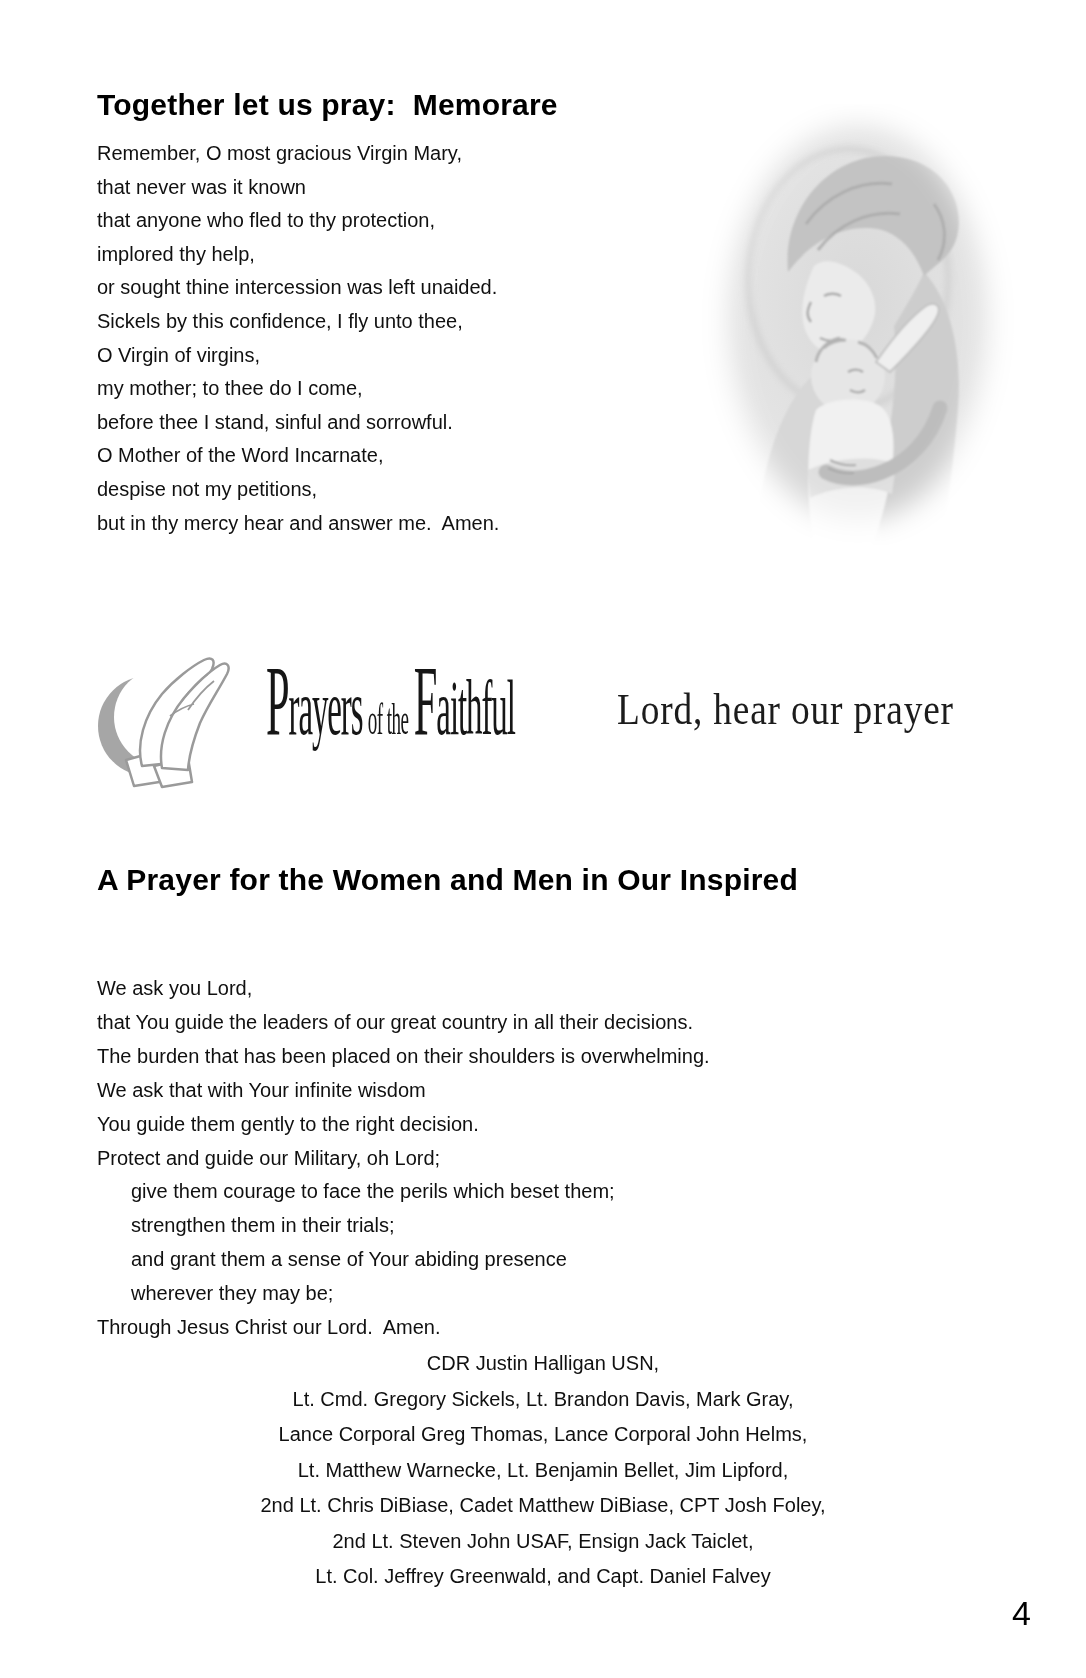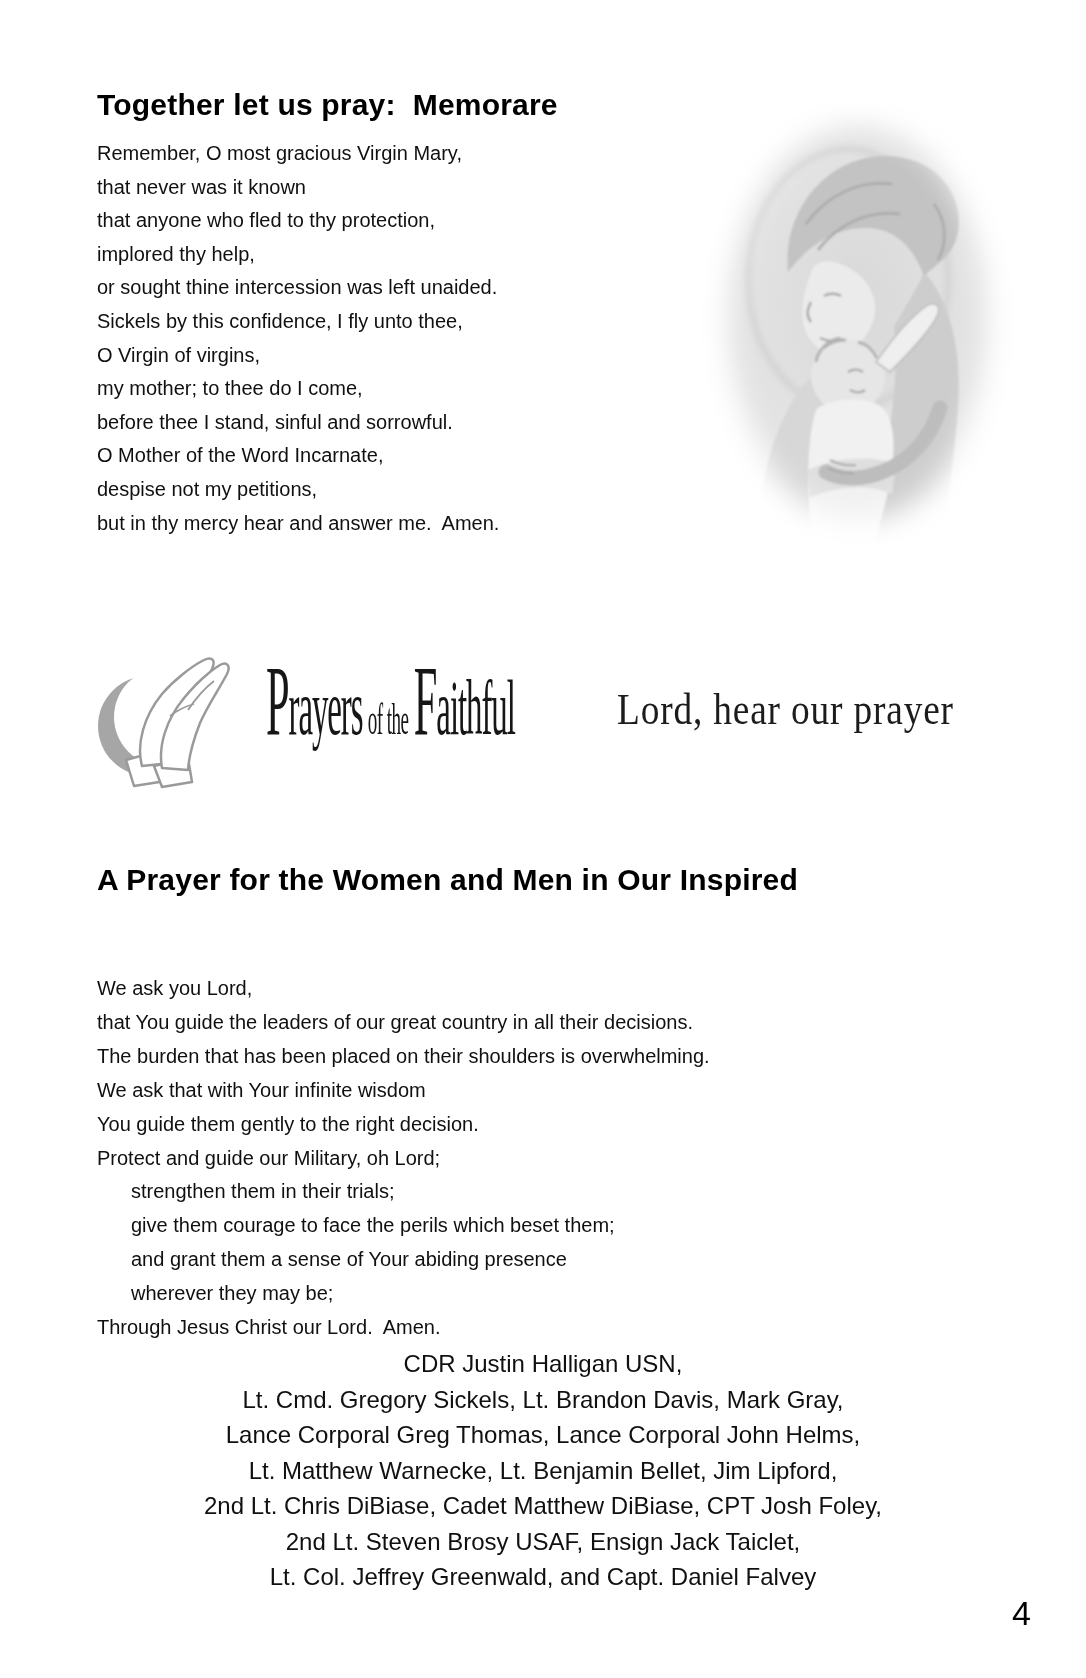--- a/index.html
+++ b/index.html
@@ -19,21 +19,21 @@
   
   .prayer-lines .pline {
     font-size:20px; line-height:33.6px; color:#101010;
     white-space:pre-wrap;
   }
   .military-lines .pline { line-height:33.9px; }
   .pline.indent { padding-left:34px; }
 
   
   .names-list { width:1086px; text-align:center; }
-  .names-list .pline { font-size:24px; line-height:35.5px; color:#101010; white-space:pre-wrap; }
+  .names-list .pline { font-size:20px; line-height:35.5px; color:#101010; white-space:pre-wrap; }
 
   
   .pof-title {
     left:266px; top:644px;
     font-family:"Liberation Serif", serif; color:#161616;
     white-space:nowrap;
     transform:scale(0.53,1.25); transform-origin:0 0;
   }
   .pof-title .cap { font-size:80px; letter-spacing:-2px; }
   .pof-title .low { font-size:62px; letter-spacing:-2px; }
@@ -154,33 +154,33 @@
   <div class="abs section-heading" style="left:97px; top:863px;">A Prayer for the Women and Men in Our Inspired</div>
 
   <div class="abs prayer-lines military-lines" style="left:97px; top:972px;">
 
   <div class="pline">We ask you Lord,</div>
       <div class="pline">that You guide the leaders of our great country in all their decisions.</div>
       <div class="pline">The burden that has been placed on their shoulders is overwhelming.</div>
       <div class="pline">We ask that with Your infinite wisdom</div>
       <div class="pline">You guide them gently to the right decision.</div>
       <div class="pline">Protect and guide our Military, oh Lord;</div>
+      <div class="pline indent">give them courage to face the perils which beset them;</div>
       <div class="pline indent">strengthen them in their trials;</div>
-      <div class="pline indent">give them courage to face the perils which beset them;</div>
       <div class="pline indent">and grant them a sense of Your abiding presence</div>
       <div class="pline indent">wherever they may be;</div>
       <div class="pline">Through Jesus Christ our Lord.  Amen.</div>
     </div>
 
   <div class="abs names-list" style="left:0px; top:1346px;">
 
   <div class="pline">CDR Justin Halligan USN,</div>
       <div class="pline">Lt. Cmd. Gregory Sickels, Lt. Brandon Davis, Mark Gray,</div>
       <div class="pline">Lance Corporal Greg Thomas, Lance Corporal John Helms,</div>
       <div class="pline">Lt. Matthew Warnecke, Lt. Benjamin Bellet, Jim Lipford,</div>
       <div class="pline">2nd Lt. Chris DiBiase, Cadet Matthew DiBiase, CPT Josh Foley,</div>
-      <div class="pline">2nd Lt. Steven Brosy USAF, Ensign Jack Taiclet,</div>
+      <div class="pline">2nd Lt. Steven John USAF, Ensign Jack Taiclet,</div>
       <div class="pline">Lt. Col. Jeffrey Greenwald, and Capt. Daniel Falvey</div>
     </div>
 
   <div class="abs page-number">4</div>
 
 </div>
 
 </body></html>

